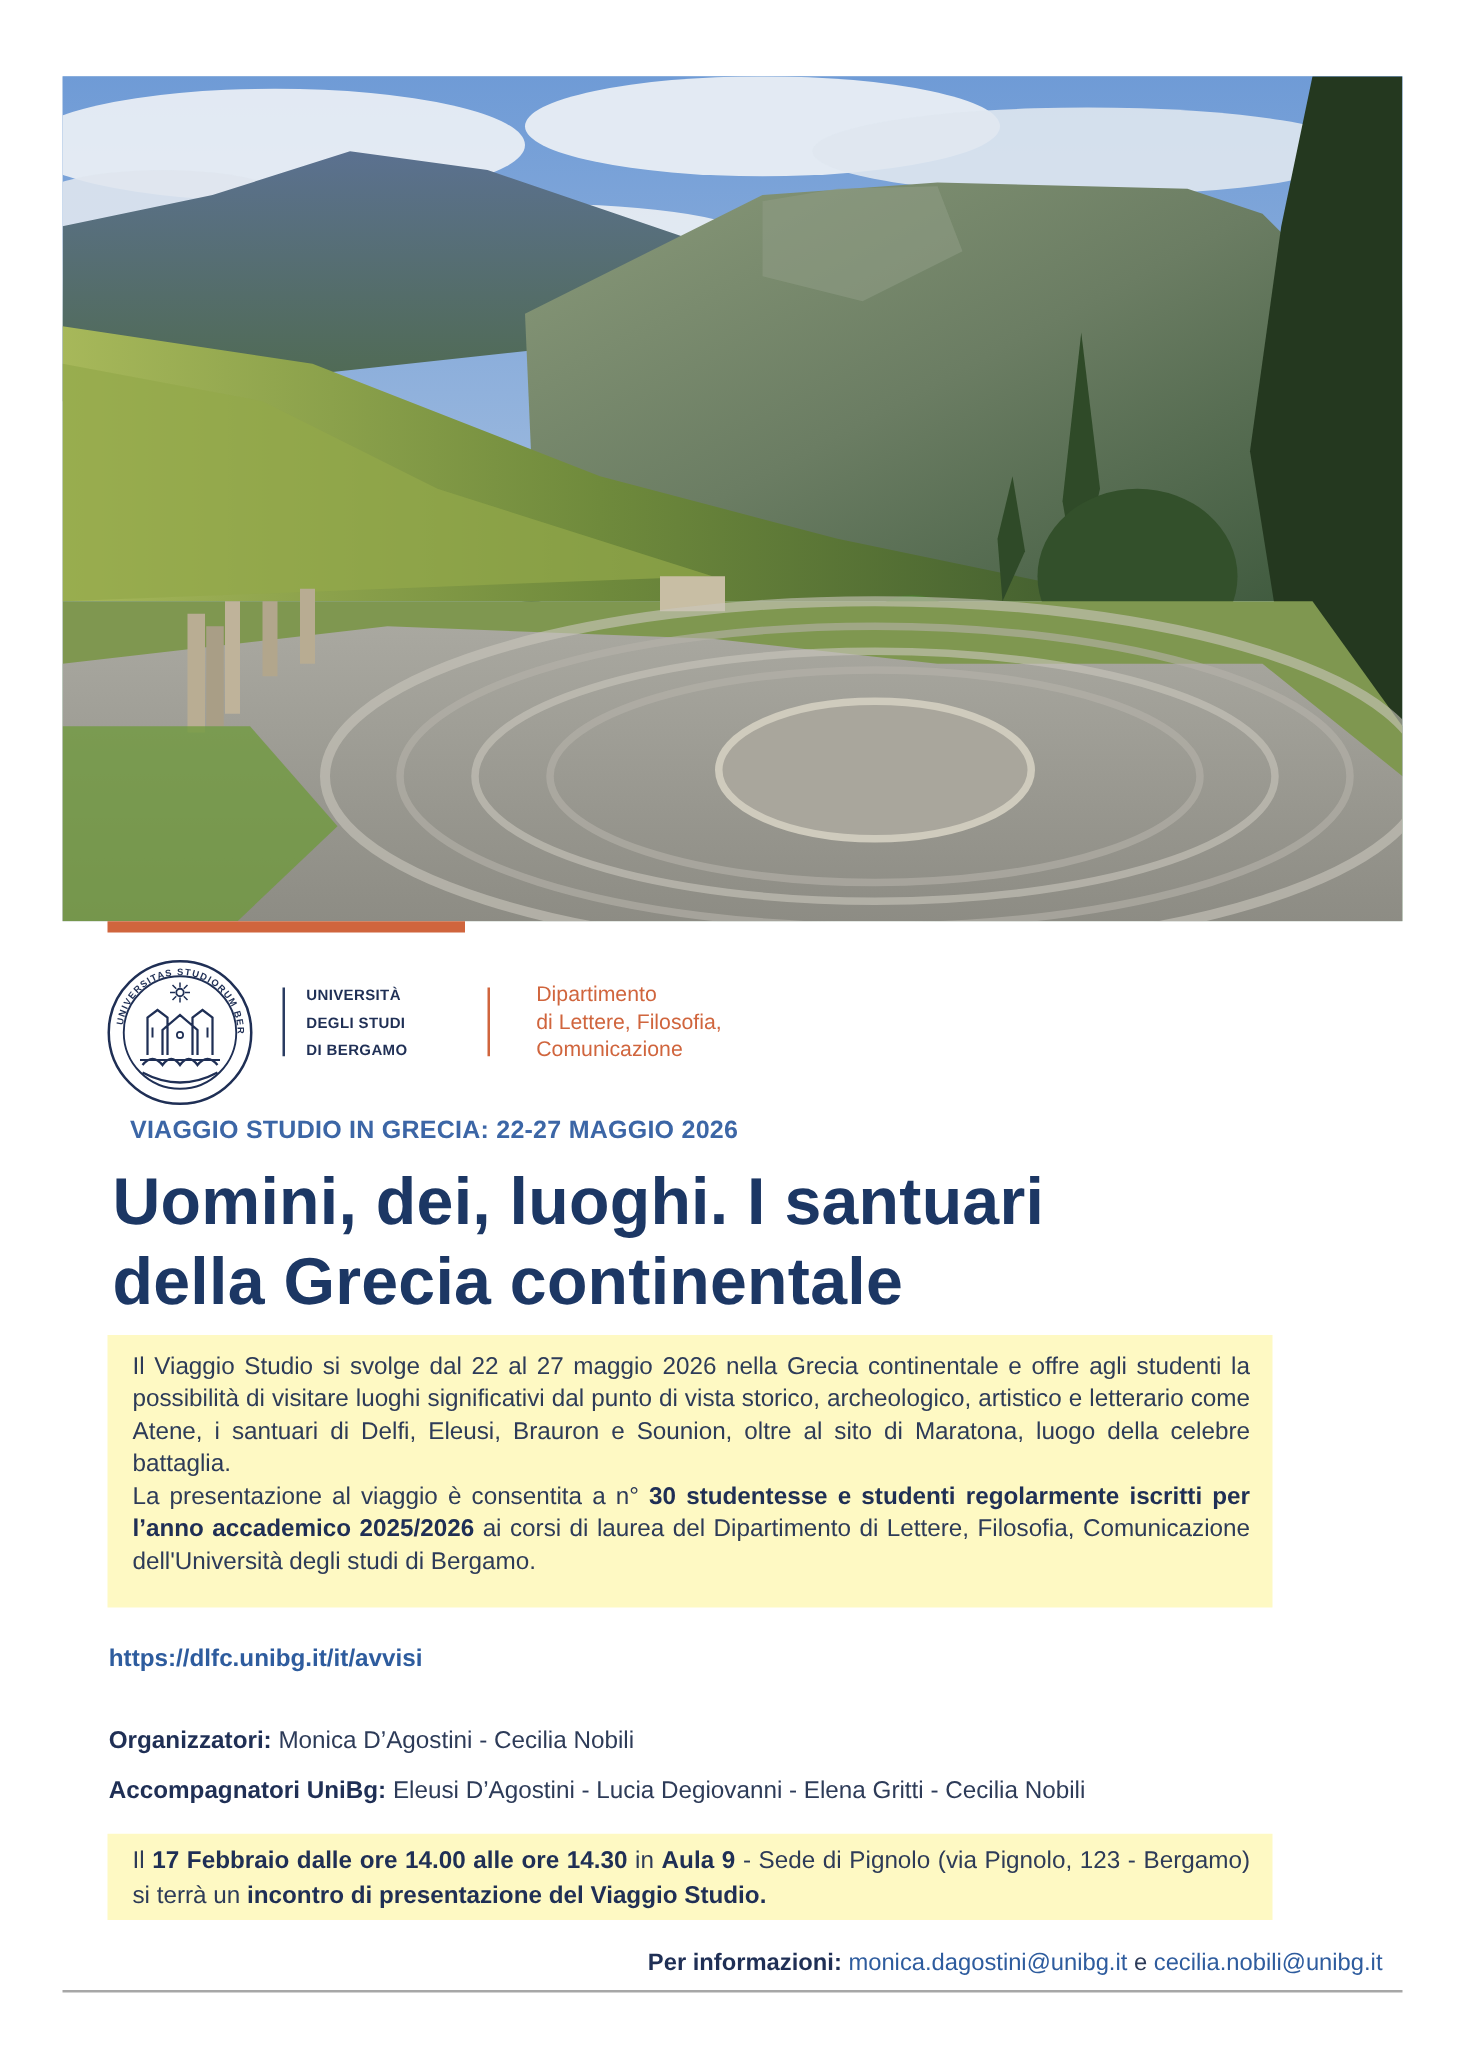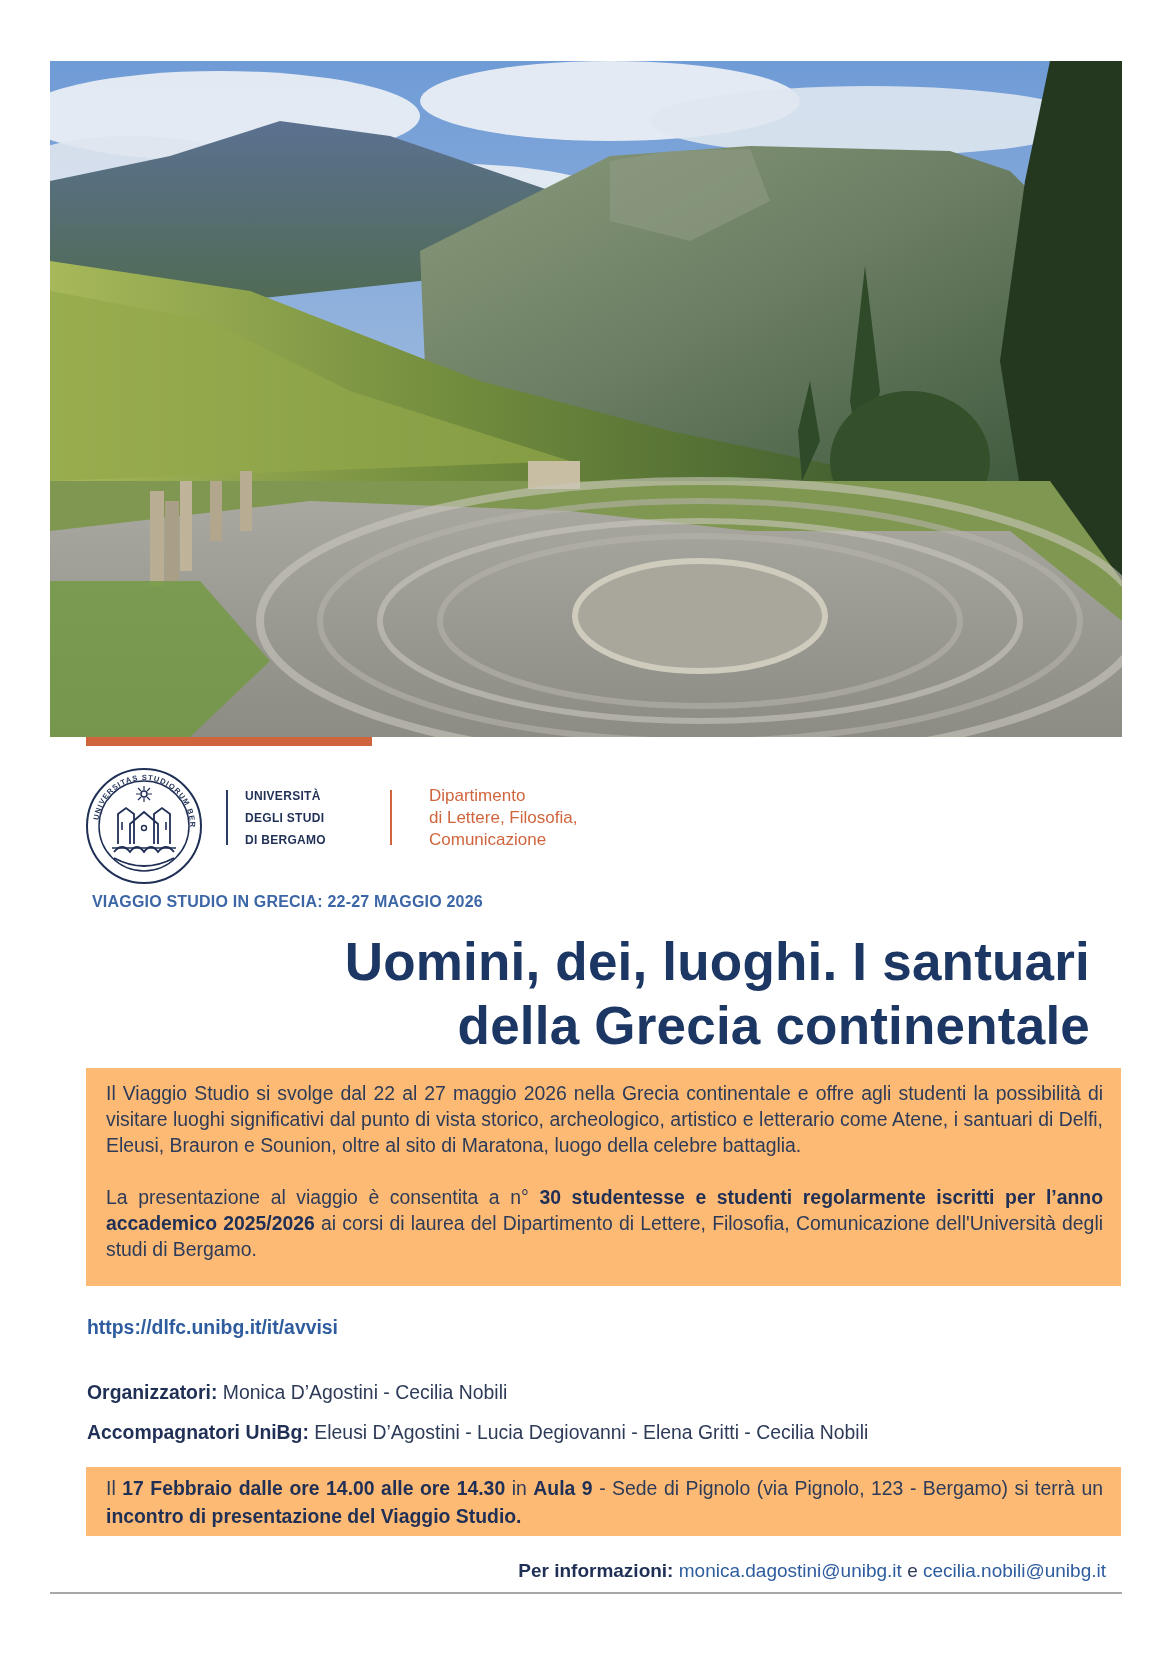--- a/index.html
+++ b/index.html
@@ -17,27 +17,27 @@
   .logo-seal { position: absolute; left: 84px; top: 766px; width: 120px; height: 120px; }
   .logo-divider { position: absolute; top: 790px; width: 2px; height: 55px; background: #2a3c62; }
   .logo-divider.orange { background: #d0653d; }
   .uni-name { position: absolute; left: 245px; top: 785px; font-weight: bold; font-size: 12px;
               line-height: 22px; color: #1f2f55; letter-spacing: 0.3px; }
   .uni-name div { white-space: nowrap; }
   .dept-name { position: absolute; left: 429px; top: 785px; font-size: 17px; line-height: 22px; color: #d0653d; }
   .dept-name div { white-space: nowrap; }
 
   
-  .kicker { position: absolute; left: 92px; top: 893px; font-size: 16px; font-weight: bold;
+  .kicker { position: absolute; left: 104px; top: 893px; font-size: 20px; font-weight: bold;
             color: #3c66a6; letter-spacing: 0.2px; white-space: nowrap; }
   .title { position: absolute; left: 90px; top: 930px; width: 1000px; font-size: 53px; font-weight: bold;
-           line-height: 64px; color: #1c3764; letter-spacing: 0.2px; text-align: right; }
+           line-height: 64px; color: #1c3764; letter-spacing: 0.2px; }
 
   
-  .box { position: absolute; left: 86px; width: 1035px; background: #fdba74; color: #2d3b58; text-decoration: underline; }
+  .box { position: absolute; left: 86px; width: 932px; background: #fef9c3; color: #2d3b58; text-decoration: underline; }
   .box-intro { top: 1068px; height: 218px; }
   .box-intro p { margin: 0; position: absolute; left: 20px; right: 18px; font-size: 19.4px; line-height: 26px;
                  text-align: justify; }
   .box-intro .p1 { top: 12px; }
   .box-intro .p2 { top: 116px; }
   .box-meeting { top: 1467px; height: 69px; }
   .box-meeting p { margin: 0; position: absolute; left: 20px; right: 18px; top: 7px; font-size: 19.4px;
                    line-height: 28px; text-align: justify; }
   b, .bold { font-weight: bold; color: #1f2f55; }
 

